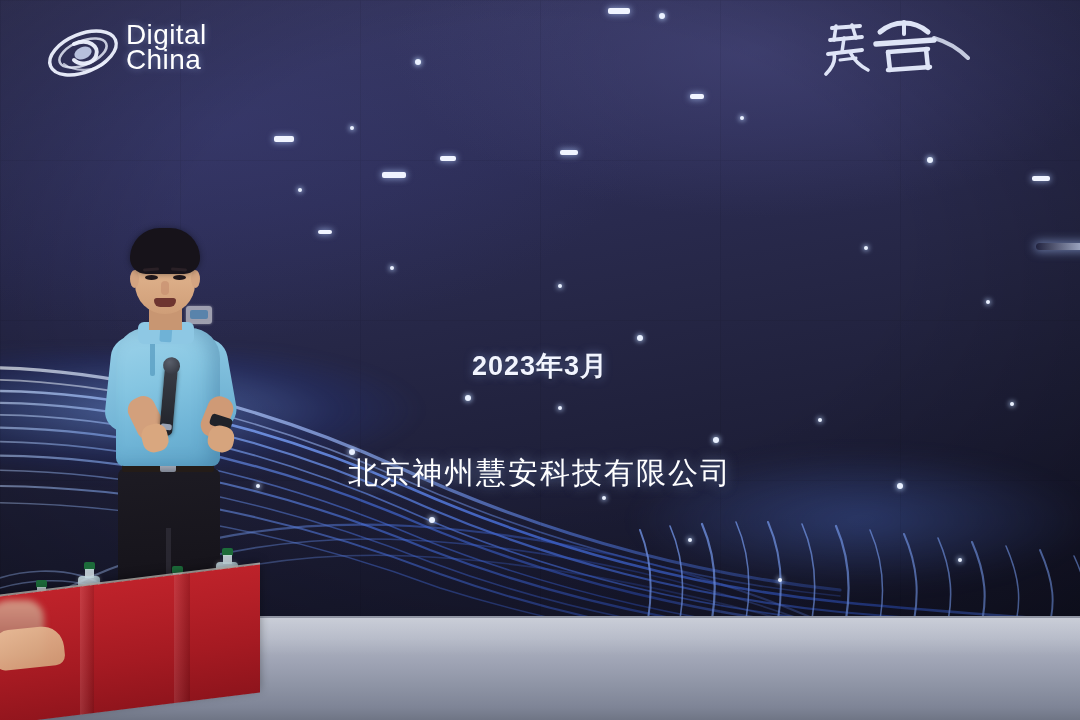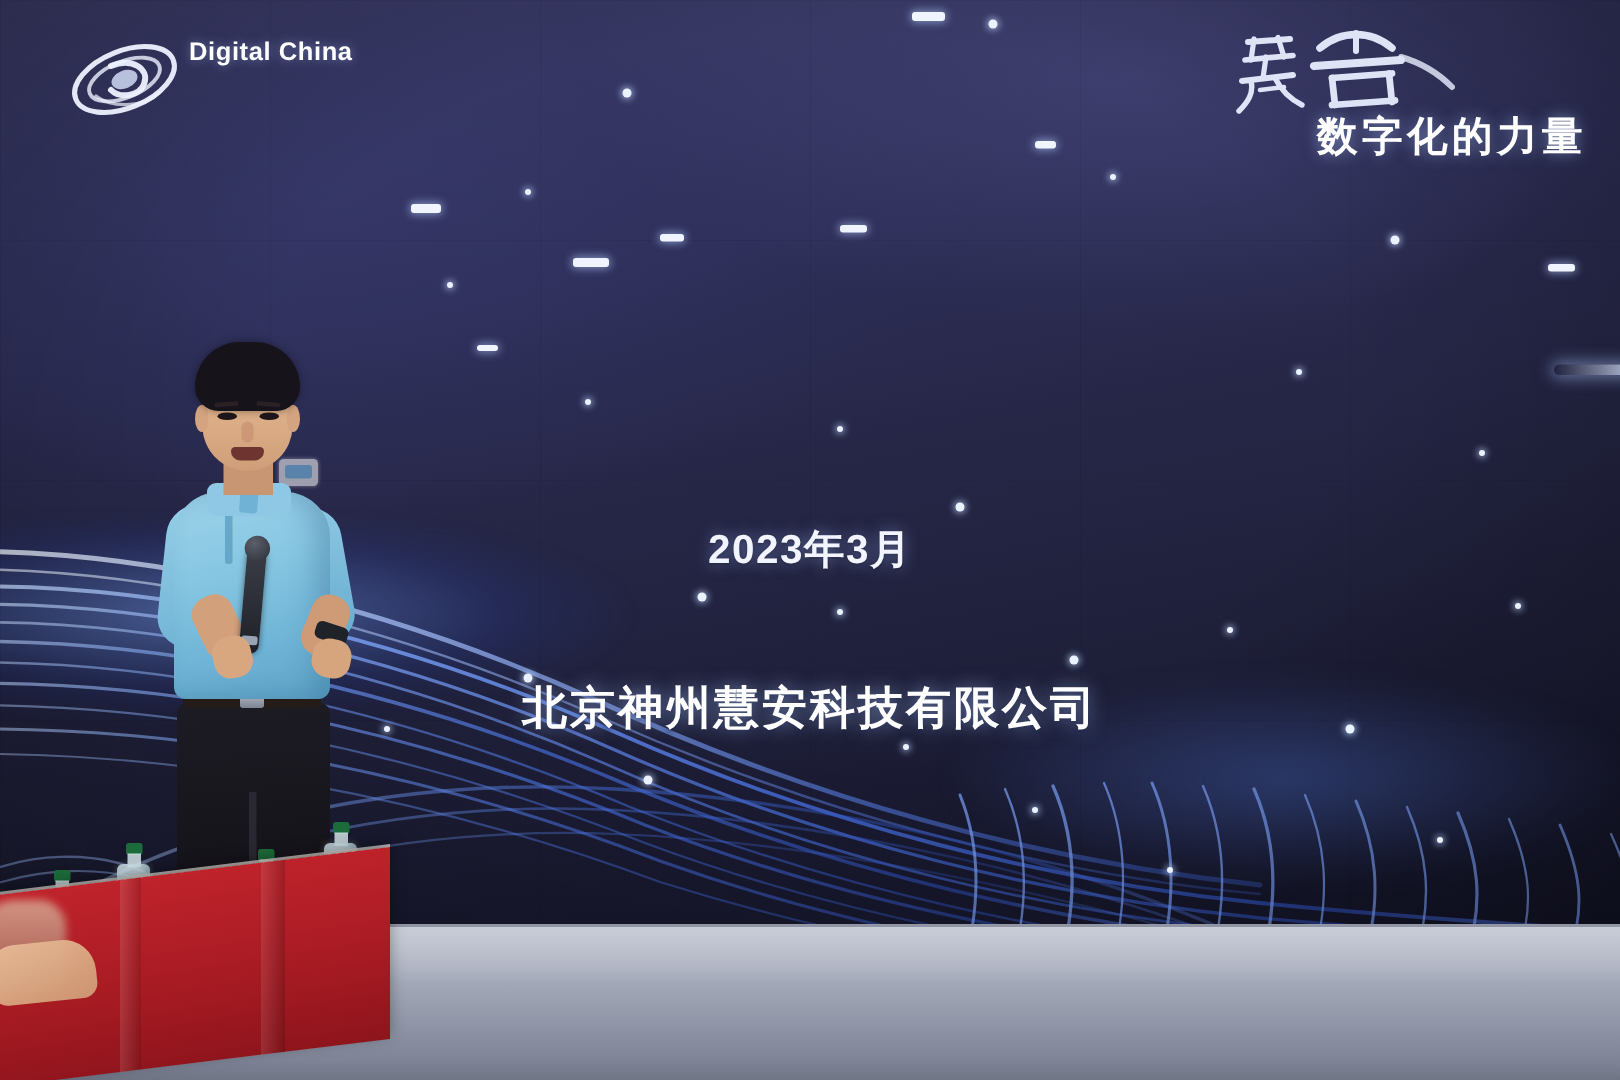--- a/index.html
+++ b/index.html
@@ -85,36 +85,36 @@
     font-size:27px;line-height:36px;
     font-weight:bold;
     letter-spacing:1px;
     color:#f2f5ff;
     text-shadow:0 0 10px rgba(160,190,255,.5), 0 1px 2px rgba(0,0,0,.5);
   }
   .slide-company{
     position:absolute;left:0;top:452px;width:1080px;
     text-align:center;
     font-size:30px;line-height:42px;
-    font-weight:bold;
+    font-weight:normal;
     letter-spacing:2px;
     color:#ffffff;
     text-shadow:0 0 12px rgba(170,200,255,.55), 0 2px 3px rgba(20,25,60,.55);
   }
 
   
   .logo-dc{position:absolute;left:44px;top:22px;width:230px;height:66px;}
   .logo-dc .mark{position:absolute;left:0;top:2px;width:78px;height:58px;}
   .logo-dc .txt{position:absolute;left:82px;top:0px;width:150px;}
   .logo-dc .cn{
     font-size:29px;line-height:34px;font-weight:bold;color:#ffffff;letter-spacing:2px;
     text-shadow:0 0 8px rgba(170,200,255,.5);
   }
   .logo-dc .en{
-    font-size:17px;line-height:25px;font-weight:bold;color:#ffffff;letter-spacing:.4px;
+    font-size:28px;line-height:25px;font-weight:normal;color:#ffffff;letter-spacing:.4px;
     text-shadow:0 0 7px rgba(170,200,255,.45);
   }
 
   
   .logo-event{position:absolute;right:22px;top:18px;width:260px;height:96px;}
   .logo-event .brush{
     position:absolute;left:24px;top:0px;width:150px;height:62px;
   }
   .logo-event .tag{
     position:absolute;left:38px;top:54px;width:222px;
@@ -468,21 +468,20 @@
             <path d="M82,4 L82,16" stroke-width="4"></path>
             <path d="M54,26 L112,22" stroke-width="5.5"></path>
             <path d="M66,34 L106,31" stroke-width="4.5"></path>
             <path d="M66,34 L68,52" stroke-width="4.5"></path>
             <path d="M104,31 L106,50" stroke-width="4.5"></path>
             <path d="M66,52 L108,49" stroke-width="4.5"></path>
             <path d="M112,20 C126,24 136,30 146,40" stroke-width="4" opacity="0.85"></path>
           </g>
         </svg>
       </div>
-      <div class="tag">数字化的力量</div>
     </div>
   </div>
 
   <div class="stage-floor">
     <div class="edge"></div>
     <div class="sheen"></div>
   </div>
 
   <div class="speaker">
     <div class="sp-pants"></div>

